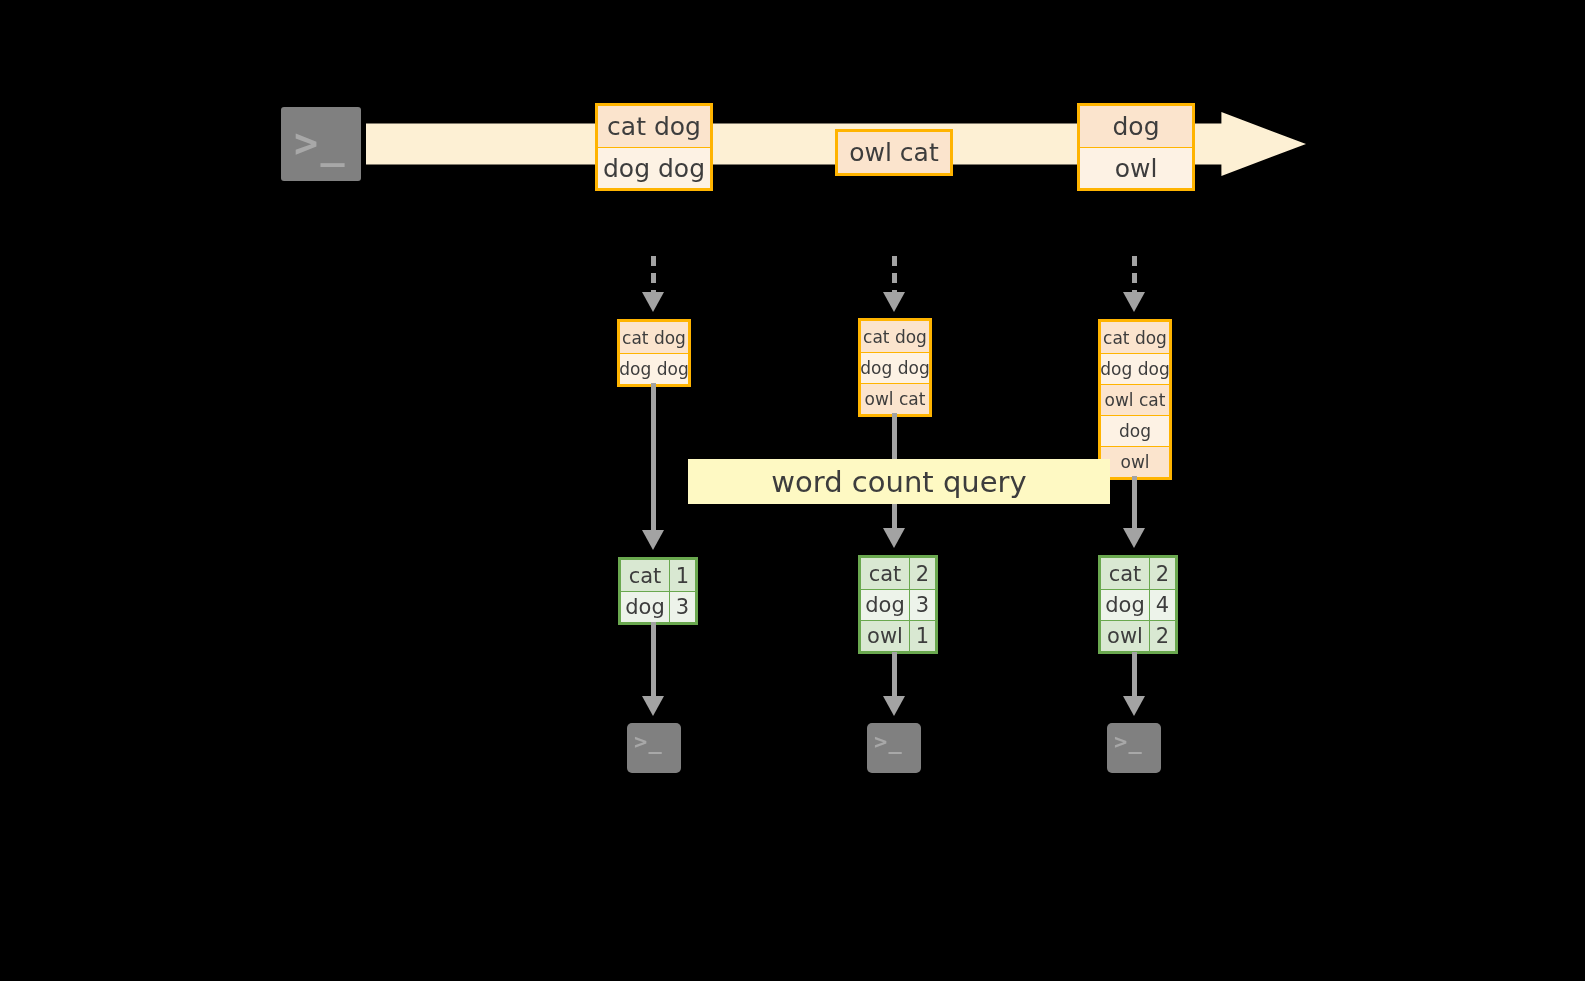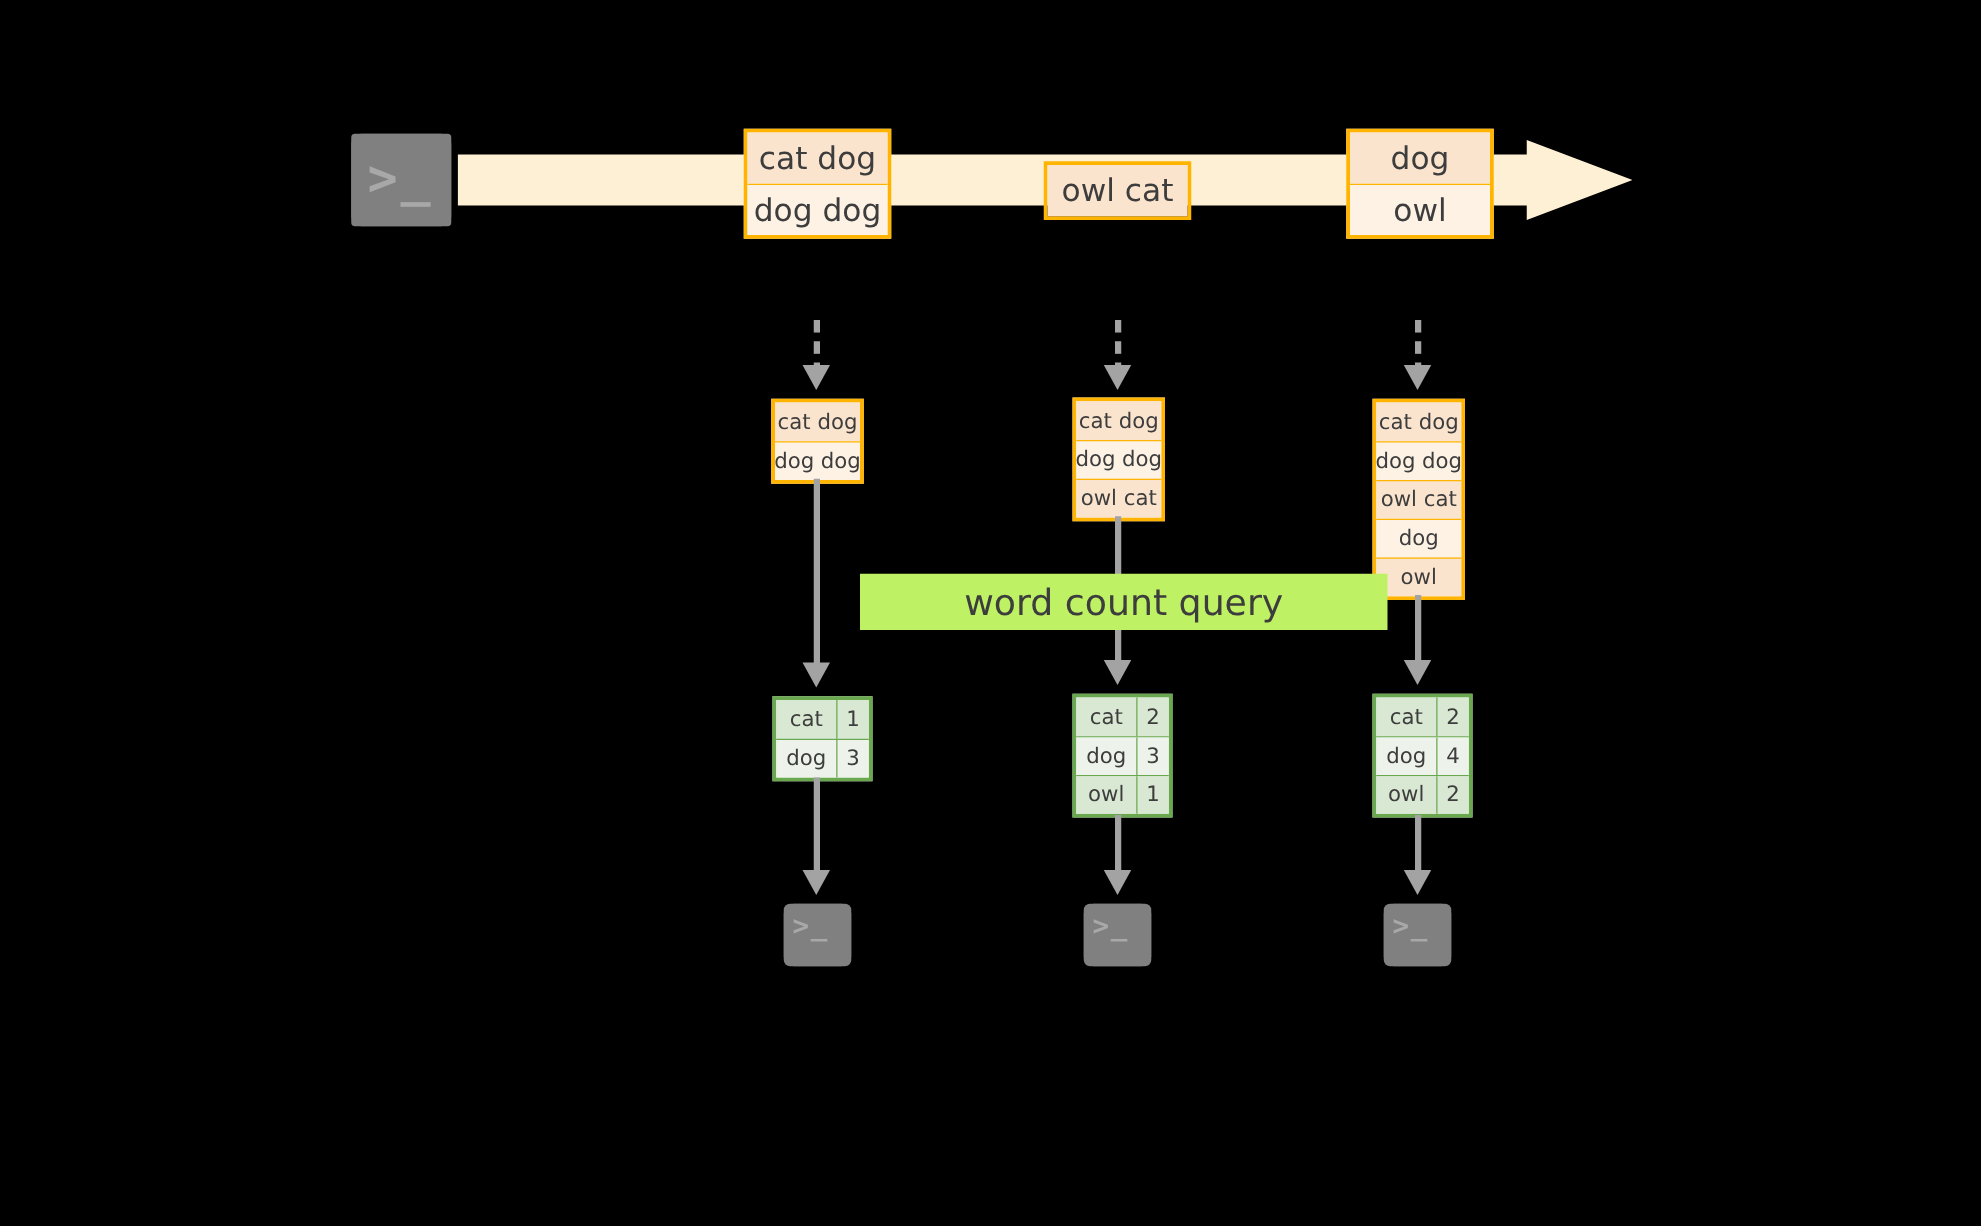--- a/index.html
+++ b/index.html
@@ -147,21 +147,21 @@
     display: flex;
     height: 31px;
     border-top: 1.5px solid #6aa84f;
     box-sizing: border-box;
   }
   .gtable .grow:first-child { border-top: none; }
   .gtable .gcell {
     display: flex;
     align-items: center;
     justify-content: center;
-    font-size: 17px;
+    font-size: 21px;
     color: #3d3d3d;
     box-sizing: border-box;
     background: #edf3ea;
   }
   .gtable .grow.dark .gcell { background: #d9e8d2; }
   .gtable .gcell.key { width: 48px; }
   .gtable .gcell.val { width: 26px; border-left: 1.5px solid #6aa84f; }
 
   .gt1 { left: 618px;  top: 557px; }
   .gt2 { left: 858px;  top: 555px; }
@@ -187,21 +187,21 @@
     border-top: 20px solid #a3a3a3;
   }
 
   
   .banner {
     position: absolute;
     left: 688px;
     top: 459px;
     width: 422px;
     height: 45px;
-    background: #bef264;
+    background: #fef9c3;
     display: flex;
     align-items: center;
     justify-content: center;
   }
   .banner span {
     font-size: 29px;
     color: #3d3d3d;
     white-space: nowrap;
   }
 </style>

